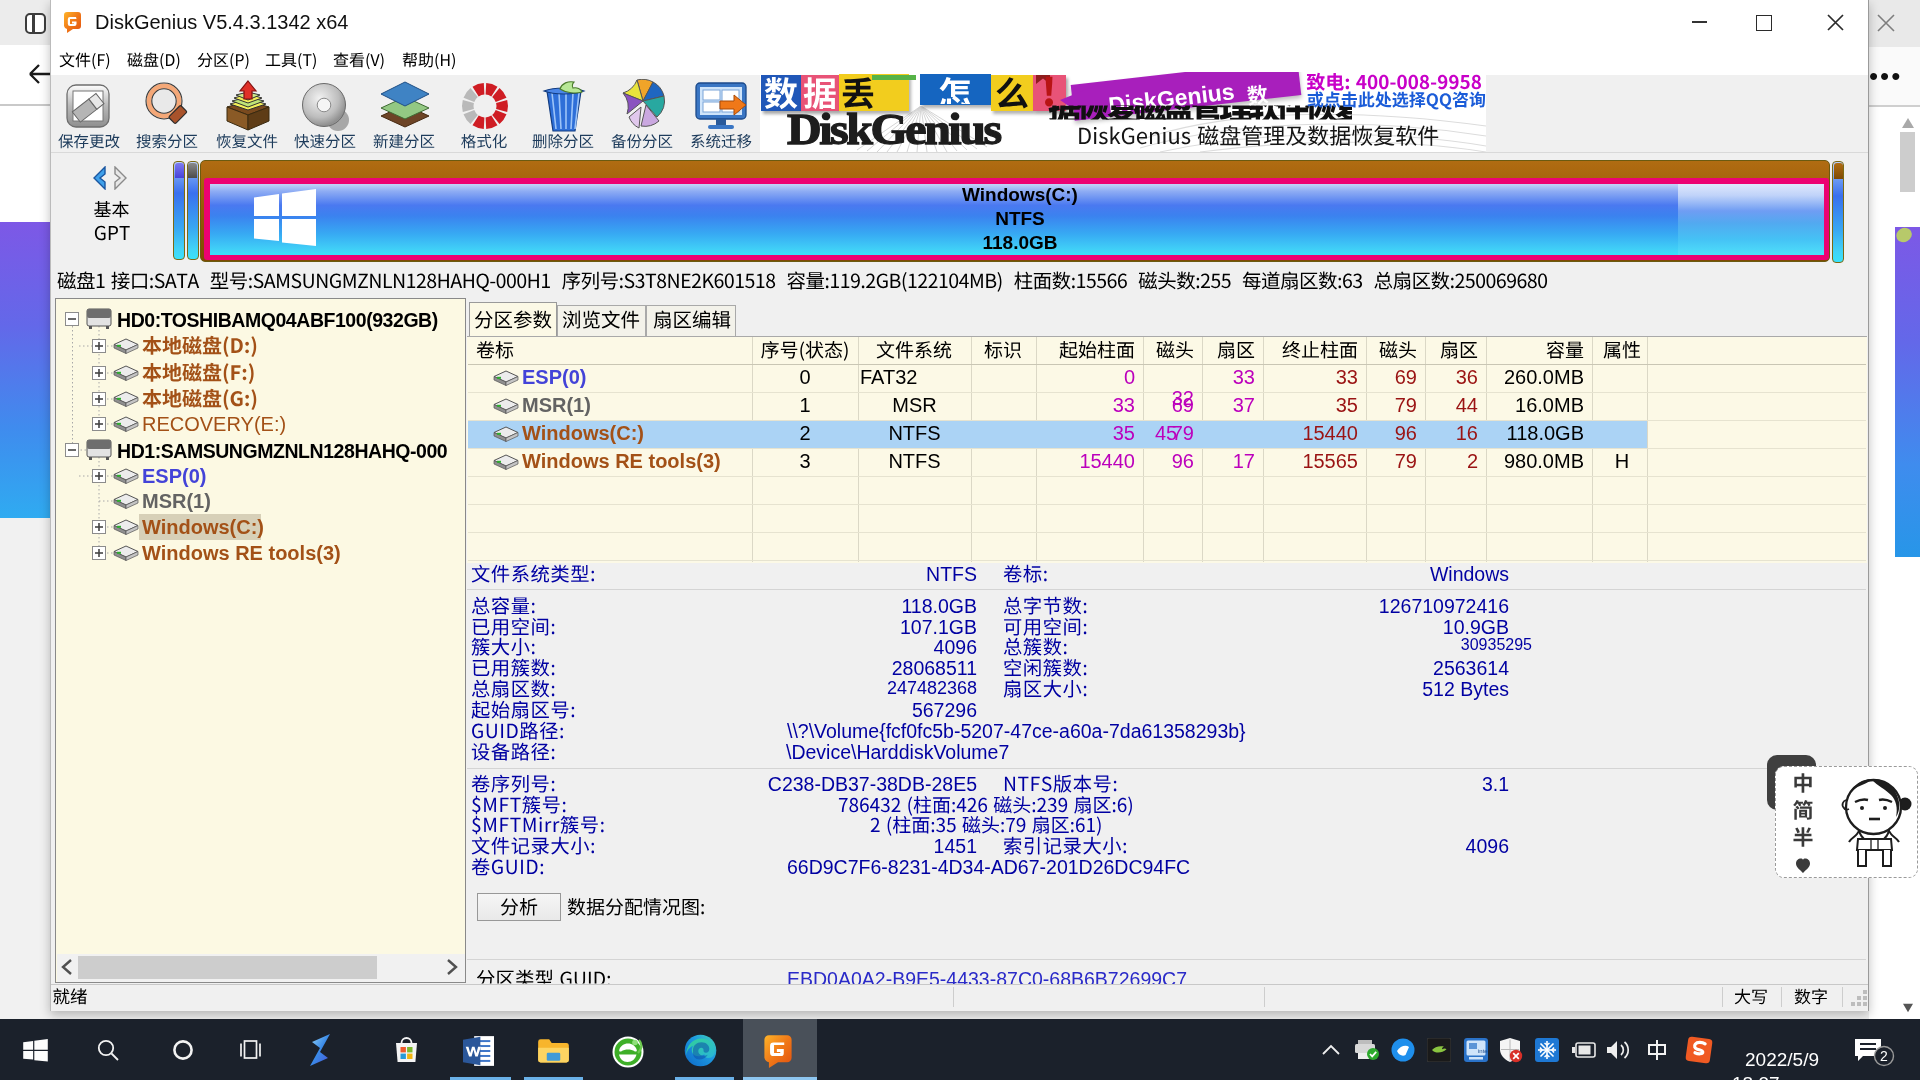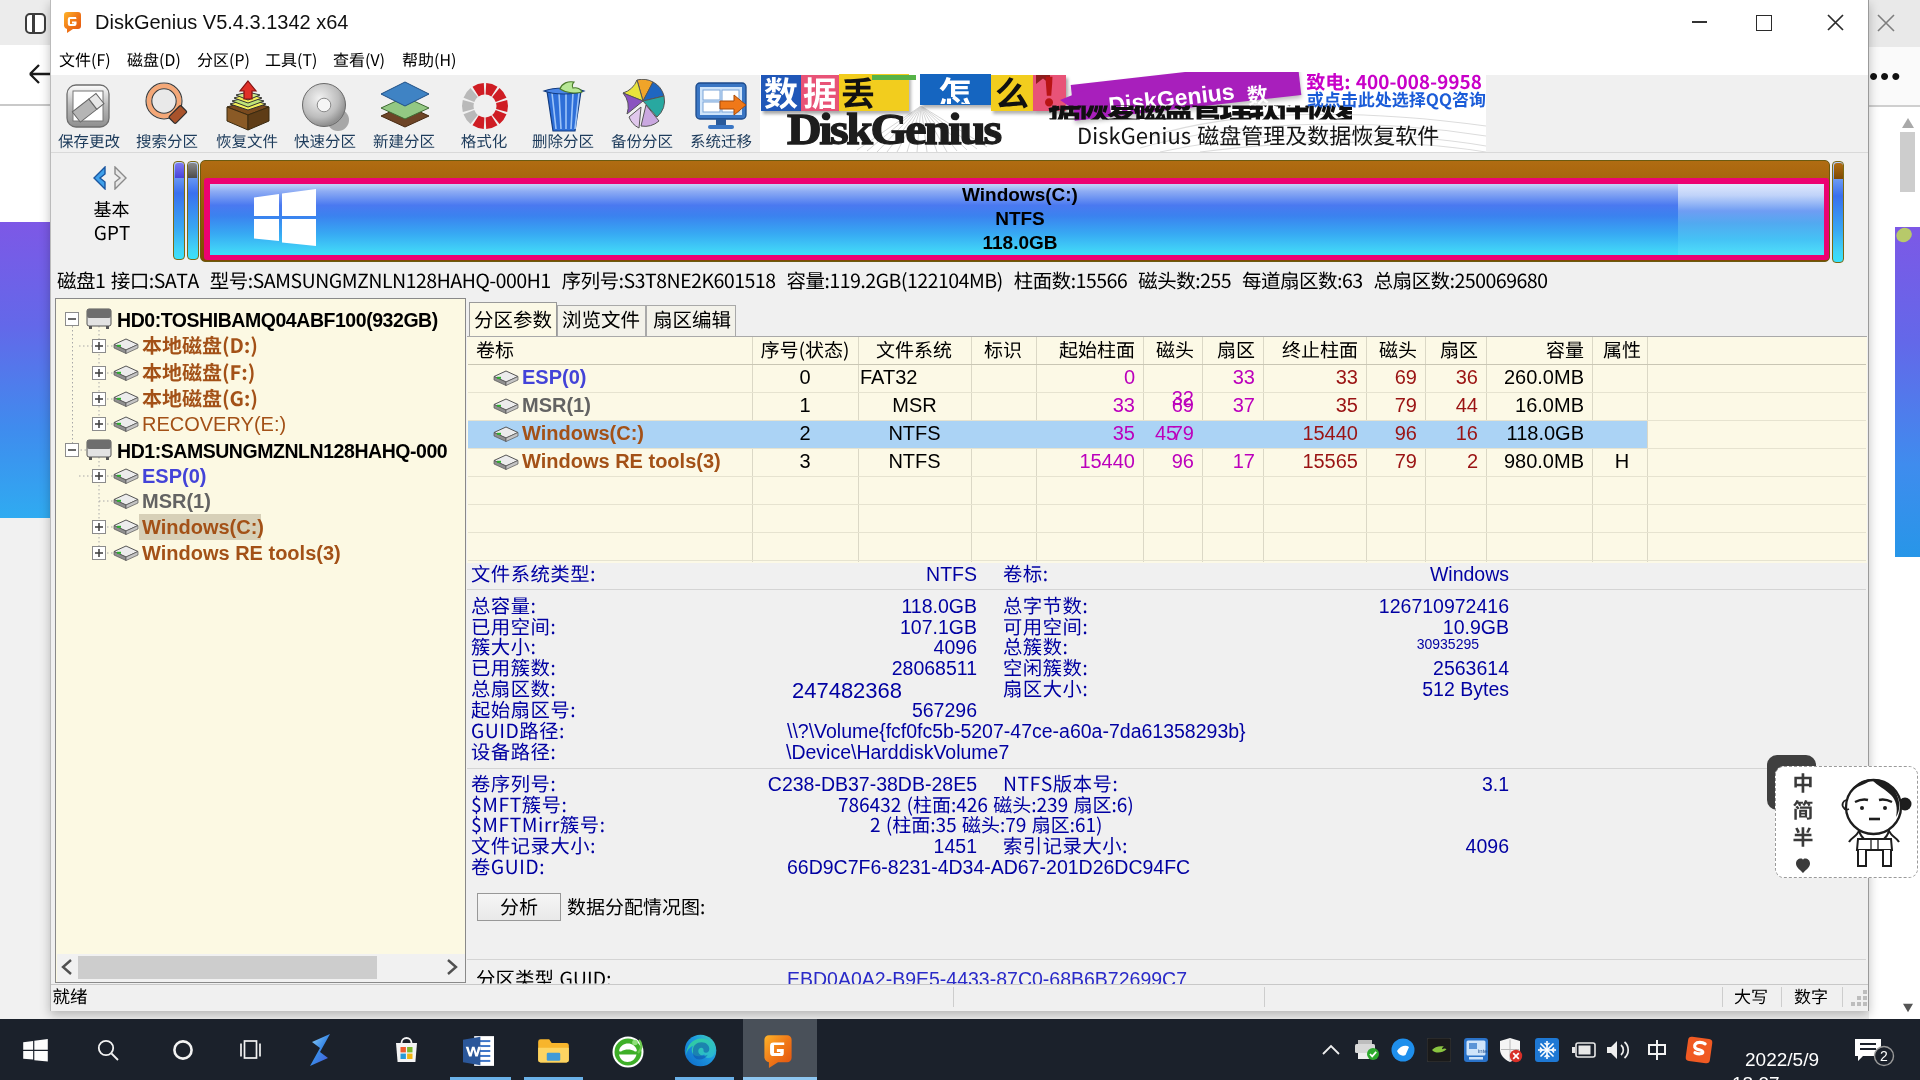--- a/index.html
+++ b/index.html
@@ -469,24 +469,24 @@
 <div class="a" style="left:467px;top:767.5px;width:1399px;height:1.2px;background:#d4d4d4"></div>
 <div class="a" style="left:467px;top:959px;width:1399px;height:1.2px;background:#d4d4d4"></div>
 
 <div class="a" style="left:717px;top:563px;width:260px;text-align:right;font-size:19.5px;color:#0000a2">NTFS</div>
 <div class="a" style="left:1249px;top:563px;width:260px;text-align:right;font-size:19.5px;color:#0000a2">Windows</div>
 <div class="a" style="left:717px;top:594.5px;width:260px;text-align:right;font-size:19.5px;color:#0000a2">118.0GB</div>
 <div class="a" style="left:1249px;top:594.5px;width:260px;text-align:right;font-size:19.5px;color:#0000a2">126710972416</div>
 <div class="a" style="left:717px;top:615.5px;width:260px;text-align:right;font-size:19.5px;color:#0000a2">107.1GB</div>
 <div class="a" style="left:1249px;top:615.5px;width:260px;text-align:right;font-size:19.5px;color:#0000a2">10.9GB</div>
 <div class="a" style="left:717px;top:636px;width:260px;text-align:right;font-size:19.5px;color:#0000a2">4096</div>
-<div class="a" style="left:1219px;top:636px;width:260px;text-align:right;font-size:14px;color:#0000a2">30935295</div>
+<div class="a" style="left:1272px;top:636px;width:260px;text-align:right;font-size:16px;color:#0000a2">30935295</div>
 <div class="a" style="left:717px;top:656.5px;width:260px;text-align:right;font-size:19.5px;color:#0000a2">28068511</div>
 <div class="a" style="left:1249px;top:656.5px;width:260px;text-align:right;font-size:19.5px;color:#0000a2">2563614</div>
-<div class="a" style="left:717px;top:677.5px;width:260px;text-align:center;font-size:22px;color:#0000a2">247482368</div>
+<div class="a" style="left:717px;top:677.5px;width:260px;text-align:right;font-size:18px;color:#0000a2">247482368</div>
 <div class="a" style="left:1249px;top:677.5px;width:260px;text-align:right;font-size:19.5px;color:#0000a2">512 Bytes</div>
 <div class="a" style="left:717px;top:699px;width:260px;text-align:right;font-size:19.5px;color:#0000a2">567296</div>
 <div class="a" style="left:787px;top:719.5px;font-size:19.5px;color:#0000a2">\\?\Volume{fcf0fc5b-5207-47ce-a60a-7da61358293b}</div>
 <div class="a" style="left:786px;top:740.5px;font-size:19.5px;color:#0000a2">\Device\HarddiskVolume7</div>
 <div class="a" style="left:717px;top:772.5px;width:260px;text-align:right;font-size:19.5px;color:#0000a2">C238-DB37-38DB-28E5</div>
 <div class="a" style="left:1249px;top:772.5px;width:260px;text-align:right;font-size:19.5px;color:#0000a2">3.1</div>
 <div class="a" style="left:717px;top:834.5px;width:260px;text-align:right;font-size:19.5px;color:#0000a2">1451</div>
 <div class="a" style="left:1249px;top:834.5px;width:260px;text-align:right;font-size:19.5px;color:#0000a2">4096</div>
 <div class="a" style="left:787px;top:855.5px;font-size:19.5px;color:#0000a2">66D9C7F6-8231-4D34-AD67-201D26DC94FC</div>
 

